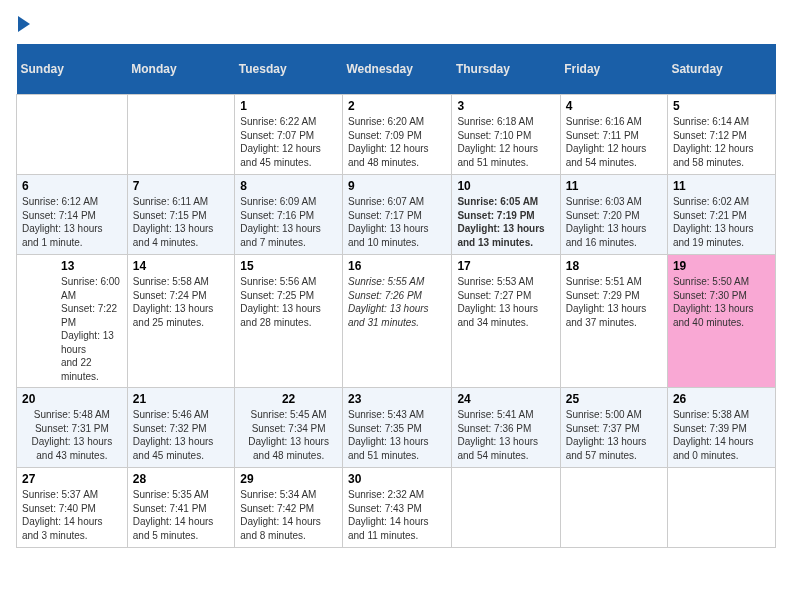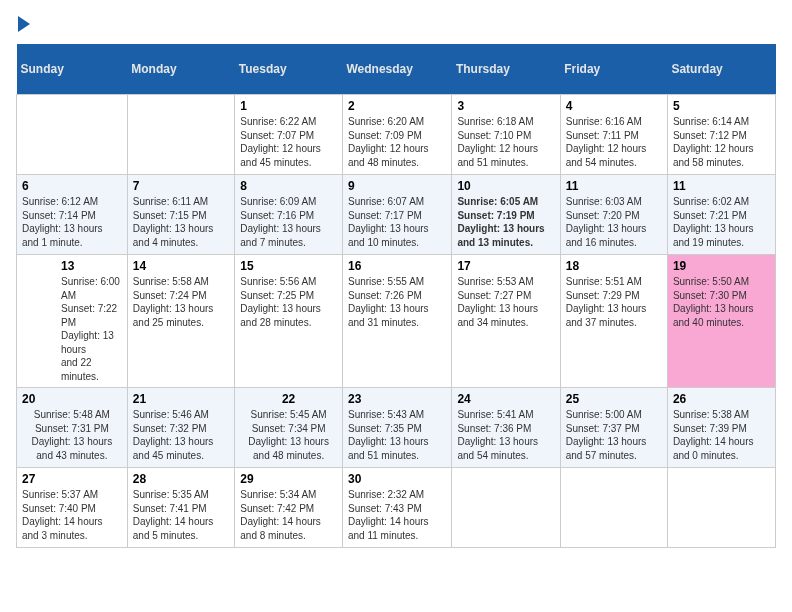--- a/index.html
+++ b/index.html
@@ -239,21 +239,21 @@
         </td>
         <td style="background-color: rgb(255, 255, 255);">
           <span class="day-num">15</span>
           <div class="day-info" style="white-space: pre-line;">Sunrise: 5:56 AM
 Sunset: 7:25 PM
 Daylight: 13 hours
 and 28 minutes.</div>
         </td>
         <td style="background-color: rgb(255, 255, 255);">
           <span class="day-num">16</span>
-          <div class="day-info" style="white-space: pre-line;">Sunrise: 5:55 AM
+          <div class="day-info" style="white-space: pre-line; font-style: italic;">Sunrise: 5:55 AM
 Sunset: 7:26 PM
 Daylight: 13 hours
 and 31 minutes.</div>
         </td>
         <td style="background-color: rgb(255, 255, 255);">
           <span class="day-num">17</span>
           <div class="day-info" style="white-space: pre-line;">Sunrise: 5:53 AM
 Sunset: 7:27 PM
 Daylight: 13 hours
 and 34 minutes.</div>

